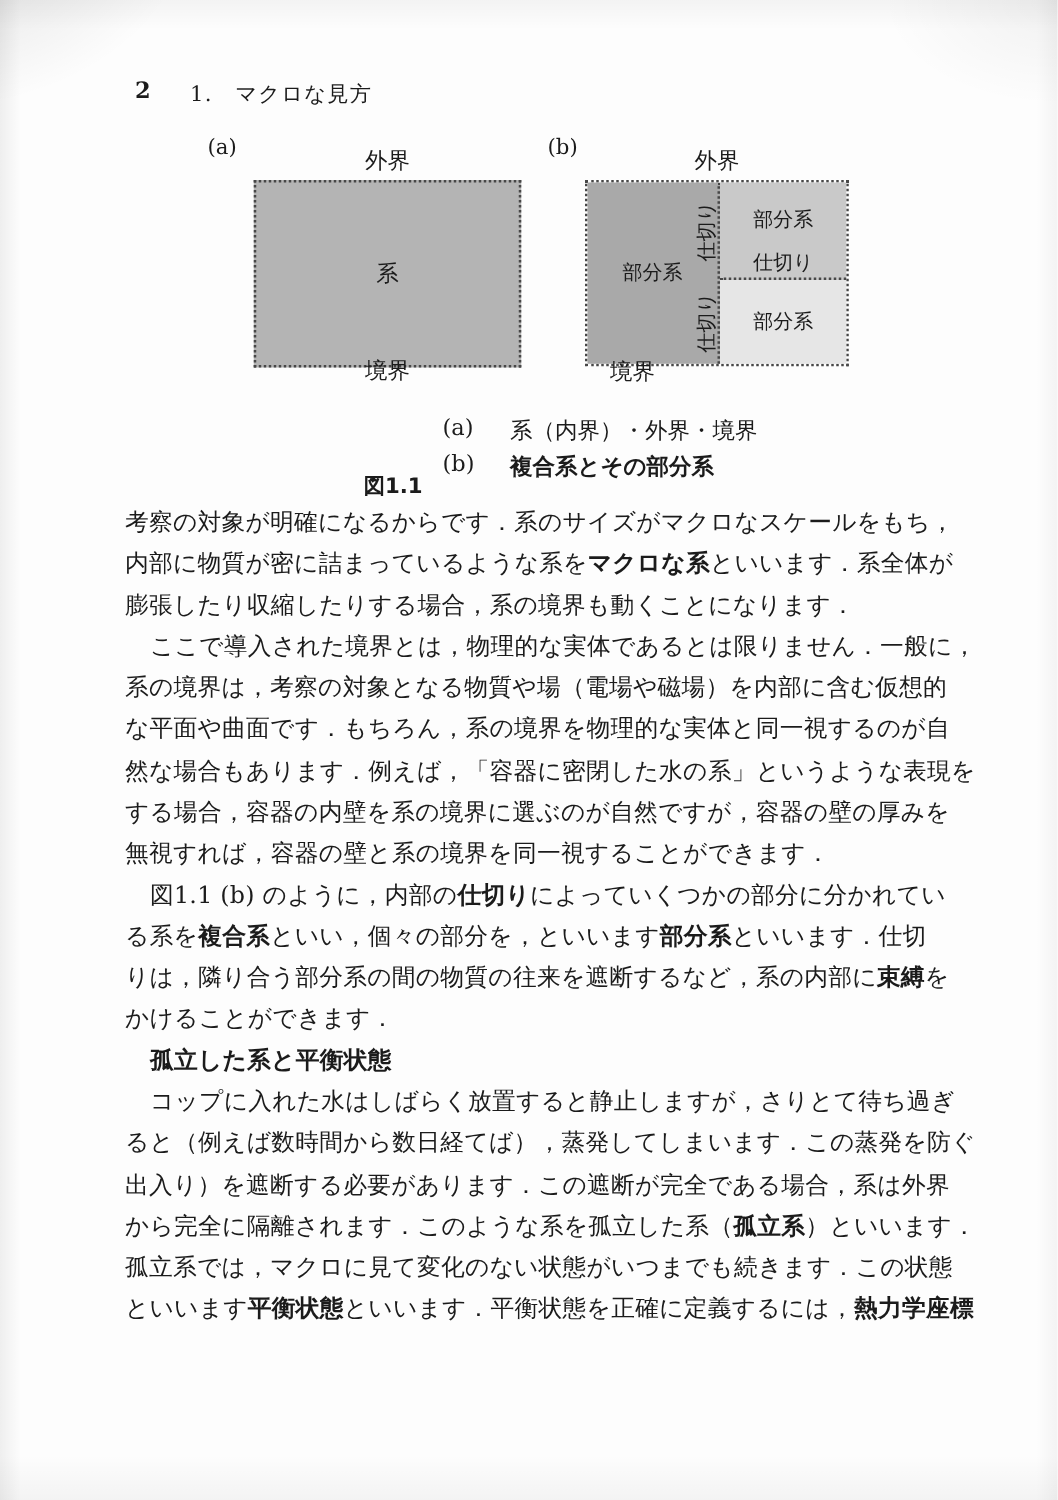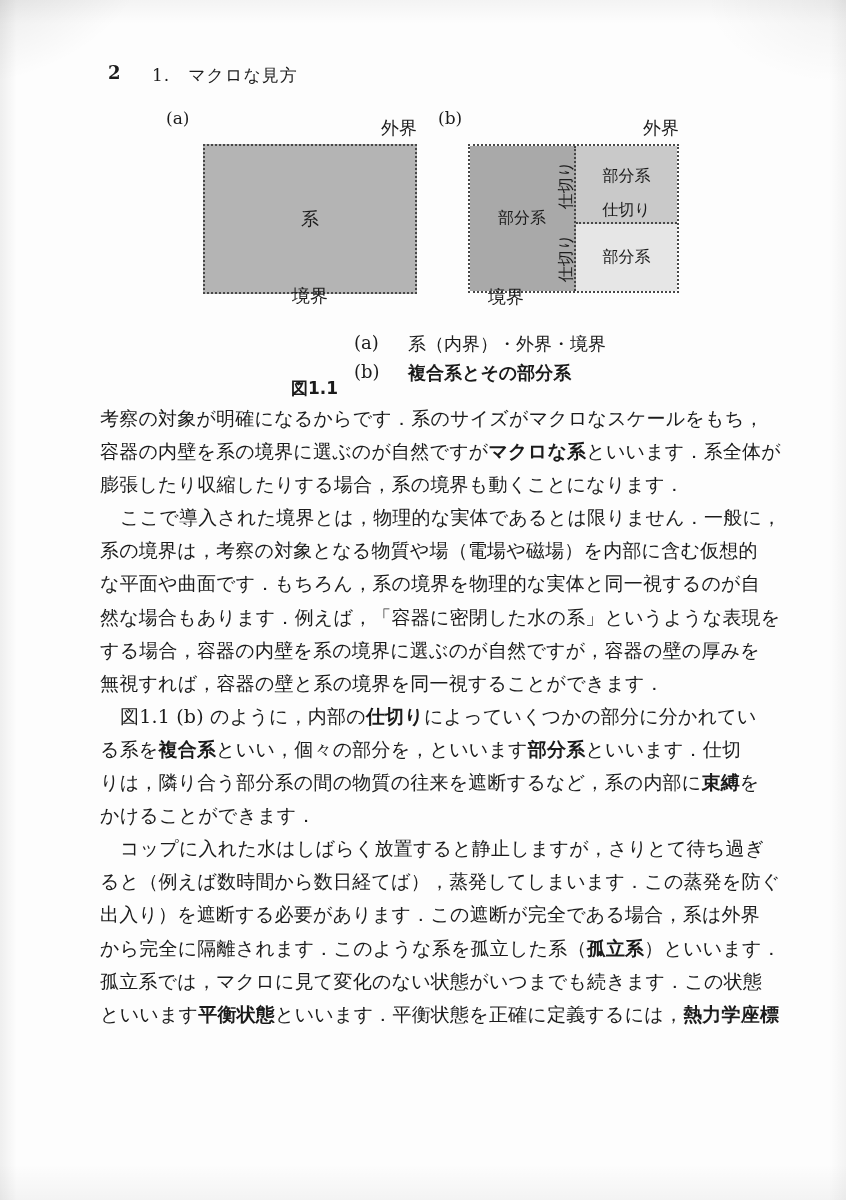--- a/index.html
+++ b/index.html
@@ -15,21 +15,21 @@
       linear-gradient(to bottom, rgba(0,0,0,0.04), rgba(0,0,0,0) 2%, rgba(0,0,0,0) 97%, rgba(0,0,0,0.04)),
       #fdfdfd;
     overflow:hidden;
   }
   .abs{position:absolute;}
   
   .pagenum{left:108px;top:62px;font-size:18px;font-weight:bold;}
   .chapter{left:152px;top:64px;font-size:17px;letter-spacing:1px;}
   
   .figtag{font-size:17px;}
-  .figlabel{font-size:18px;text-align:right;}
+  .figlabel{font-size:18px;text-align:center;}
   .rect{border:2px dotted #474747;box-sizing:border-box;}
   .rect-a{left:203px;top:144px;width:214px;height:150px;display:flex;align-items:center;justify-content:center;font-size:18px;}
   .rect-b{left:468px;top:144px;width:211px;height:149px;}
   .b-left{position:absolute;left:0;top:0;width:106px;height:145px;border-right:2px dotted #474747;box-sizing:border-box;display:flex;align-items:center;justify-content:center;font-size:16px;}
   .b-tr{position:absolute;left:106px;top:0;width:101px;height:78px;border-bottom:2px dotted #474747;box-sizing:border-box;text-align:center;font-size:16px;}
   .b-tr .sub{margin-top:20px;}
   .b-tr .part{position:absolute;bottom:1px;left:0;width:100%;text-align:center;}
   .b-br{position:absolute;left:106px;top:78px;width:101px;height:67px;display:flex;align-items:center;justify-content:center;font-size:16px;}
   .vrot{position:absolute;white-space:nowrap;font-size:16px;transform:translate(-50%,-50%) rotate(-90deg);}
   .boundary{font-size:18px;text-align:center;z-index:3;}
@@ -80,32 +80,33 @@
   <div class="abs boundary" style="left:460px;top:285px;width:92px;">境界</div>
 
   <div class="abs cap cap-bold" style="left:291px;top:333px;margin-top:44px;">図1.1</div>
   <div class="abs cap" style="left:354px;top:332px;">(a)</div>
   <div class="abs cap" style="left:408px;top:332px;">系（内界）・外界・境界</div>
   <div class="abs cap" style="left:354px;top:361px;">(b)</div>
   <div class="abs cap" style="left:408px;top:361px;font-weight:bold;">複合系とその部分系</div>
 
   <div id="body-lines">
       <div class="tline"><span>考察の対象が明確になるからです．系のサイズがマクロなスケールをもち，</span></div>
-      <div class="tline"><span>容器の内壁を系の境界に選ぶのが自然ですが</span><span class="b">マクロな系</span><span>といいます．系全体が</span></div>
+      <div class="tline"><span>内部に物質が密に詰まっているような系を</span><span class="b">マクロな系</span><span>といいます．系全体が</span></div>
       <div class="tline"><span>膨張したり収縮したりする場合，系の境界も動くことになります．</span></div>
       <div class="tline indent"><span>ここで導入された境界とは，物理的な実体であるとは限りません．一般に，</span></div>
       <div class="tline"><span>系の境界は，考察の対象となる物質や場（電場や磁場）を内部に含む仮想的</span></div>
       <div class="tline"><span>な平面や曲面です．もちろん，系の境界を物理的な実体と同一視するのが自</span></div>
       <div class="tline"><span>然な場合もあります．例えば，「容器に密閉した水の系」というような表現を</span></div>
       <div class="tline"><span>する場合，容器の内壁を系の境界に選ぶのが自然ですが，容器の壁の厚みを</span></div>
       <div class="tline"><span>無視すれば，容器の壁と系の境界を同一視することができます．</span></div>
       <div class="tline indent"><span>図1.1 (b) のように，内部の</span><span class="b">仕切り</span><span>によっていくつかの部分に分かれてい</span></div>
       <div class="tline"><span>る系を</span><span class="b">複合系</span><span>といい，個々の部分を，といいます</span><span class="b">部分系</span><span>といいます．仕切</span></div>
       <div class="tline"><span>りは，隣り合う部分系の間の物質の往来を遮断するなど，系の内部に</span><span class="b">束縛</span><span>を</span></div>
       <div class="tline"><span>かけることができます．</span></div>
+      <div class="tline heading"><span class="b">孤立した系と平衡状態</span></div>
       <div class="tline indent"><span>コップに入れた水はしばらく放置すると静止しますが，さりとて待ち過ぎ</span></div>
       <div class="tline"><span>ると（例えば数時間から数日経てば），蒸発してしまいます．この蒸発を防ぐ</span></div>
       <div class="tline"><span>出入り）を遮断する必要があります．この遮断が完全である場合，系は外界</span></div>
       <div class="tline"><span>から完全に隔離されます．このような系を孤立した系（</span><span class="b">孤立系</span><span>）といいます．</span></div>
       <div class="tline"><span>孤立系では，マクロに見て変化のない状態がいつまでも続きます．この状態</span></div>
       <div class="tline"><span>といいます</span><span class="b">平衡状態</span><span>といいます．平衡状態を正確に定義するには，</span><span class="b">熱力学座標</span></div>
     </div>
 
 </div>
 

